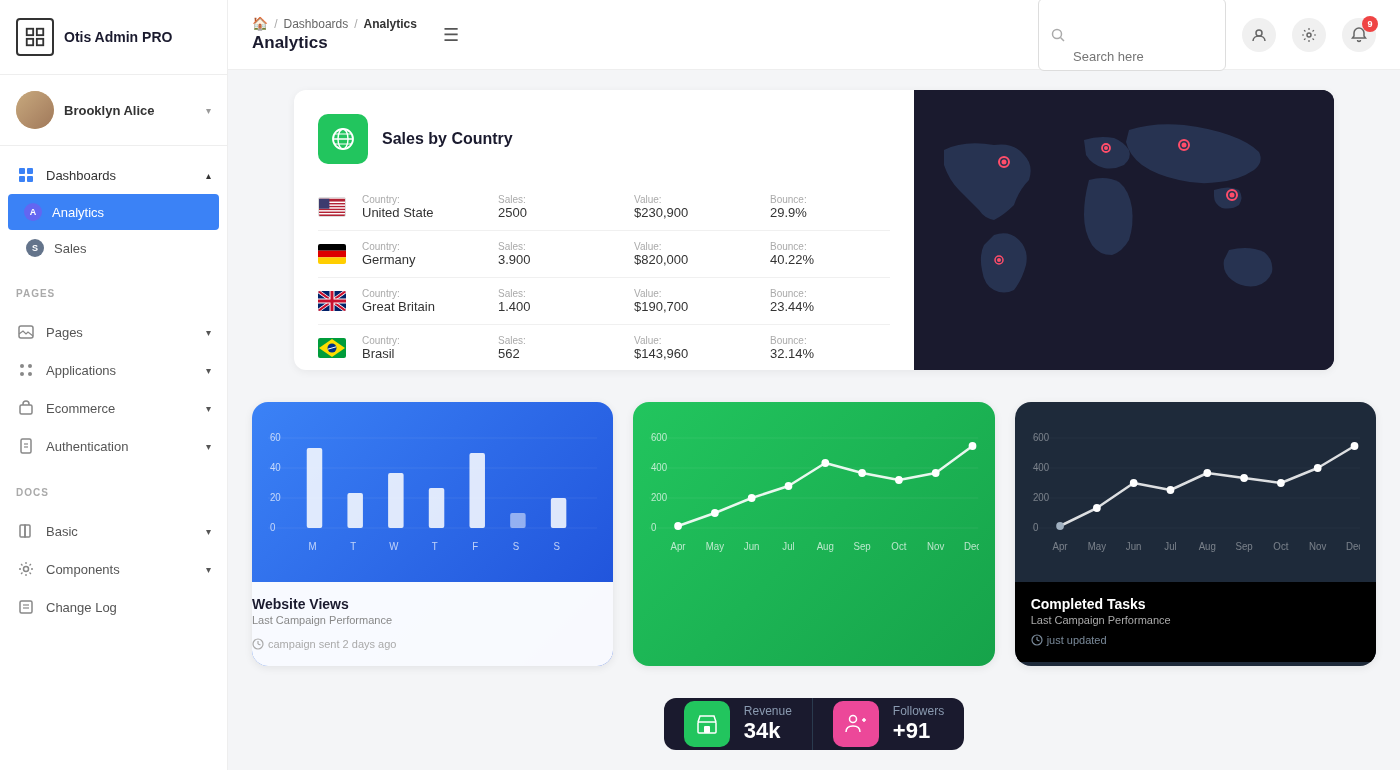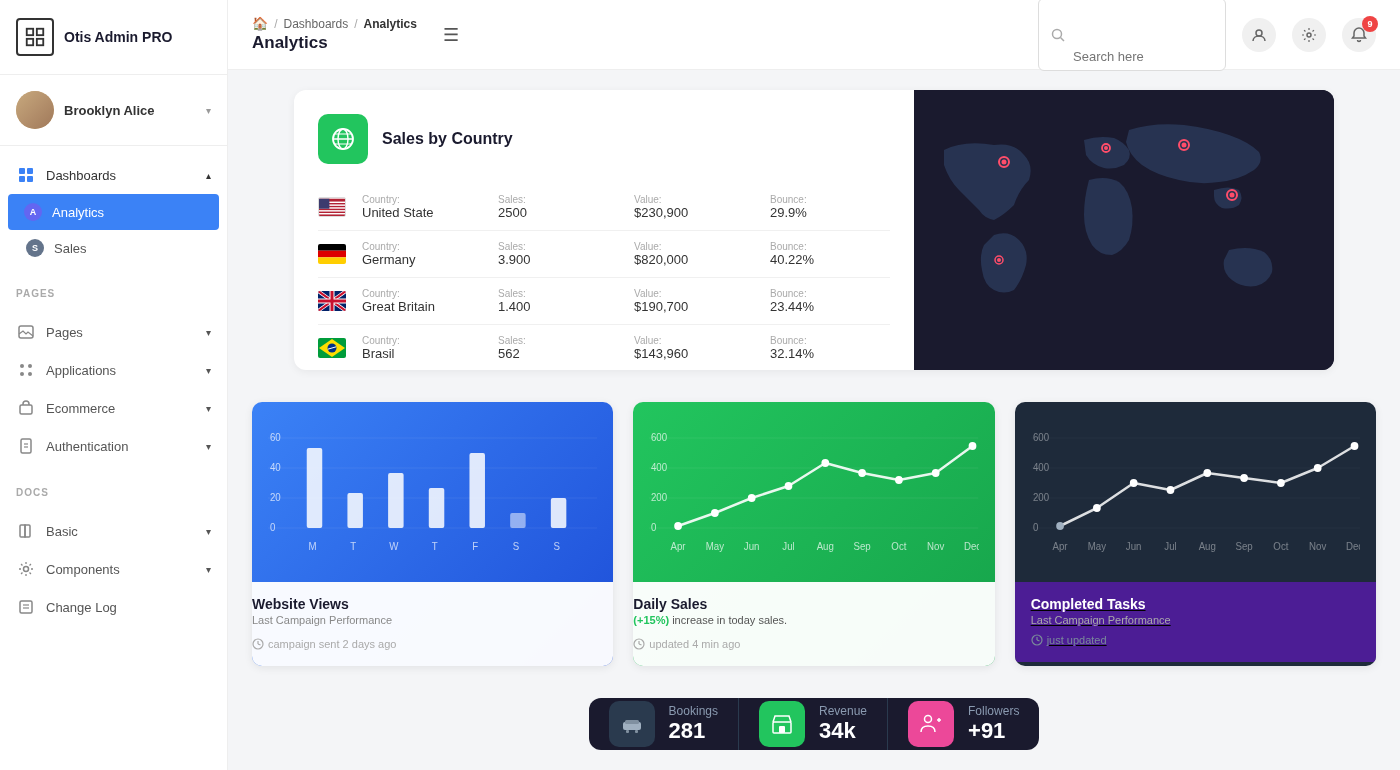--- a/index.html
+++ b/index.html
@@ -53,27 +53,27 @@
     .country-row { display: flex; align-items: center; gap: 16px; padding: 10px 0; border-bottom: 1px solid #f0f0f0; }
     .country-row:last-child { border-bottom: none; }
     .flag { width: 28px; height: 20px; border-radius: 2px; flex-shrink: 0; overflow: hidden; }
     .country-col { display: flex; flex-direction: column; min-width: 120px; }
     .col-label { font-size: 10px; color: #aaa; font-weight: 500; }
     .col-value { font-size: 13px; color: #333; font-weight: 500; }
     .map-section { width: 420px; background: #1a1a2e; display: flex; align-items: center; justify-content: center; position: relative; overflow: hidden; }
 
     
     .chart-row { display: flex; gap: 20px; }
-    .chart-card { flex: 1; border-radius: 10px; overflow: hidden; box-shadow: 0 2px 8px rgba(0,0,0,0.08); }
+    .chart-card { flex: 1; border-radius: 16px; overflow: hidden; box-shadow: 0 2px 8px rgba(0,0,0,0.08); }
     .chart-card-blue { background: linear-gradient(135deg, #3b82f6, #1d4ed8); }
     .chart-card-green { background: linear-gradient(135deg, #22c55e, #16a34a); }
     .chart-card-dark { background: #1e2a3a; }
     .chart-area { padding: 16px 16px 8px; height: 180px; position: relative; }
     .chart-info { padding: 14px 0 16px; background: rgba(255,255,255,0.97); }
-    .chart-info-dark { padding: 14px 16px 16px; background: #4c1d95; text-decoration: underline; }
+    .chart-info-dark { padding: 14px 16px 16px; background: #000000; text-decoration: underline; }
     .chart-title { font-size: 14px; font-weight: 700; color: #1a1a2e; }
     .chart-title-dark { font-size: 14px; font-weight: 700; color: #fff; }
     .chart-subtitle { font-size: 11px; color: #888; margin-top: 2px; }
     .chart-subtitle-dark { font-size: 11px; color: #aaa; margin-top: 2px; }
     .chart-subtitle-green { font-size: 11px; color: #555; margin-top: 2px; }
     .chart-meta { font-size: 11px; color: #aaa; margin-top: 12px; display: flex; align-items: center; gap: 4px; }
     .chart-meta-dark { font-size: 11px; color: #7a8a9a; margin-top: 8px; display: flex; align-items: center; gap: 4px; }
     .highlight-green { color: #22c55e; font-weight: 700; }
 
     
@@ -515,34 +515,20 @@
             <text x="68" y="132" class="axis-label" text-anchor="middle">May</text>
             <text x="106" y="132" class="axis-label" text-anchor="middle">Jun</text>
             <text x="144" y="132" class="axis-label" text-anchor="middle">Jul</text>
             <text x="182" y="132" class="axis-label" text-anchor="middle">Aug</text>
             <text x="220" y="132" class="axis-label" text-anchor="middle">Sep</text>
             <text x="258" y="132" class="axis-label" text-anchor="middle">Oct</text>
             <text x="296" y="132" class="axis-label" text-anchor="middle">Nov</text>
             <text x="334" y="132" class="axis-label" text-anchor="middle">Dec</text>
           </svg>
         </div>
-        <div class="chart-info">
-          <div class="chart-title">Daily Sales</div>
-          <div class="chart-subtitle-green" style="font-size:11px;color:#555;margin-top:2px;">
-            <span class="highlight-green">(+15%)</span><span> increase in today sales.</span>
-          </div>
-          <div class="chart-meta">
-            <svg width="12" height="12" viewBox="0 0 12 12" fill="none">
-                <circle cx="6" cy="6" r="5" stroke="#aaa" stroke-width="1.2"></circle>
-                <line x1="6" y1="3" x2="6" y2="6" stroke="#aaa" stroke-width="1.2"></line>
-                <line x1="6" y1="6" x2="8.5" y2="7" stroke="#aaa" stroke-width="1.2"></line>
-              </svg>
-            <span>updated 4 min ago</span>
-          </div>
-        </div>
       </div>
 
       <div class="chart-card chart-card-dark">
         <div class="chart-area">
           <svg width="100%" height="145" viewBox="0 0 340 145" preserveAspectRatio="none">
             <line x1="0" y1="20" x2="340" y2="20" class="grid-line-dark"></line>
             <line x1="0" y1="50" x2="340" y2="50" class="grid-line-dark"></line>
             <line x1="0" y1="80" x2="340" y2="80" class="grid-line-dark"></line>
             <line x1="0" y1="110" x2="340" y2="110" class="grid-line-dark"></line>
             <text x="2" y="23" class="axis-label-dark">600</text>
@@ -583,34 +569,20 @@
                 <line x1="6" y1="6" x2="8.5" y2="7" stroke="#7a8a9a" stroke-width="1.2"></line>
               </svg>
             <span>just updated</span>
           </div>
         </div>
       </div>
     </div>
 
     <div class="stat-row">
 
-      <div class="stat-card">
-        <div class="stat-icon stat-icon-dark">
-          <svg width="24" height="24" fill="none" viewBox="0 0 24 24">
-              <rect x="3" y="10" width="18" height="8" rx="2" fill="#a0b0c0"></rect>
-              <rect x="5" y="8" width="14" height="4" rx="1.5" fill="#8090a0"></rect>
-              <rect x="6" y="18" width="3" height="3" rx="1" fill="#8090a0"></rect>
-              <rect x="15" y="18" width="3" height="3" rx="1" fill="#8090a0"></rect>
-            </svg>
-        </div>
-        <div class="stat-col">
-          <span class="stat-label">Bookings</span>
-          <span class="stat-value">281</span>
-        </div>
-      </div>
 
 
       <div class="stat-card">
         <div class="stat-icon stat-icon-green">
           <svg width="24" height="24" fill="none" viewBox="0 0 24 24">
               <rect x="3" y="10" width="18" height="11" rx="1" stroke="#fff" stroke-width="1.5"></rect>
               <path d="M3 10l2-6h14l2 6" stroke="#fff" stroke-width="1.5"></path>
               <rect x="9" y="14" width="6" height="7" rx="1" fill="#fff"></rect>
             </svg>
         </div>

